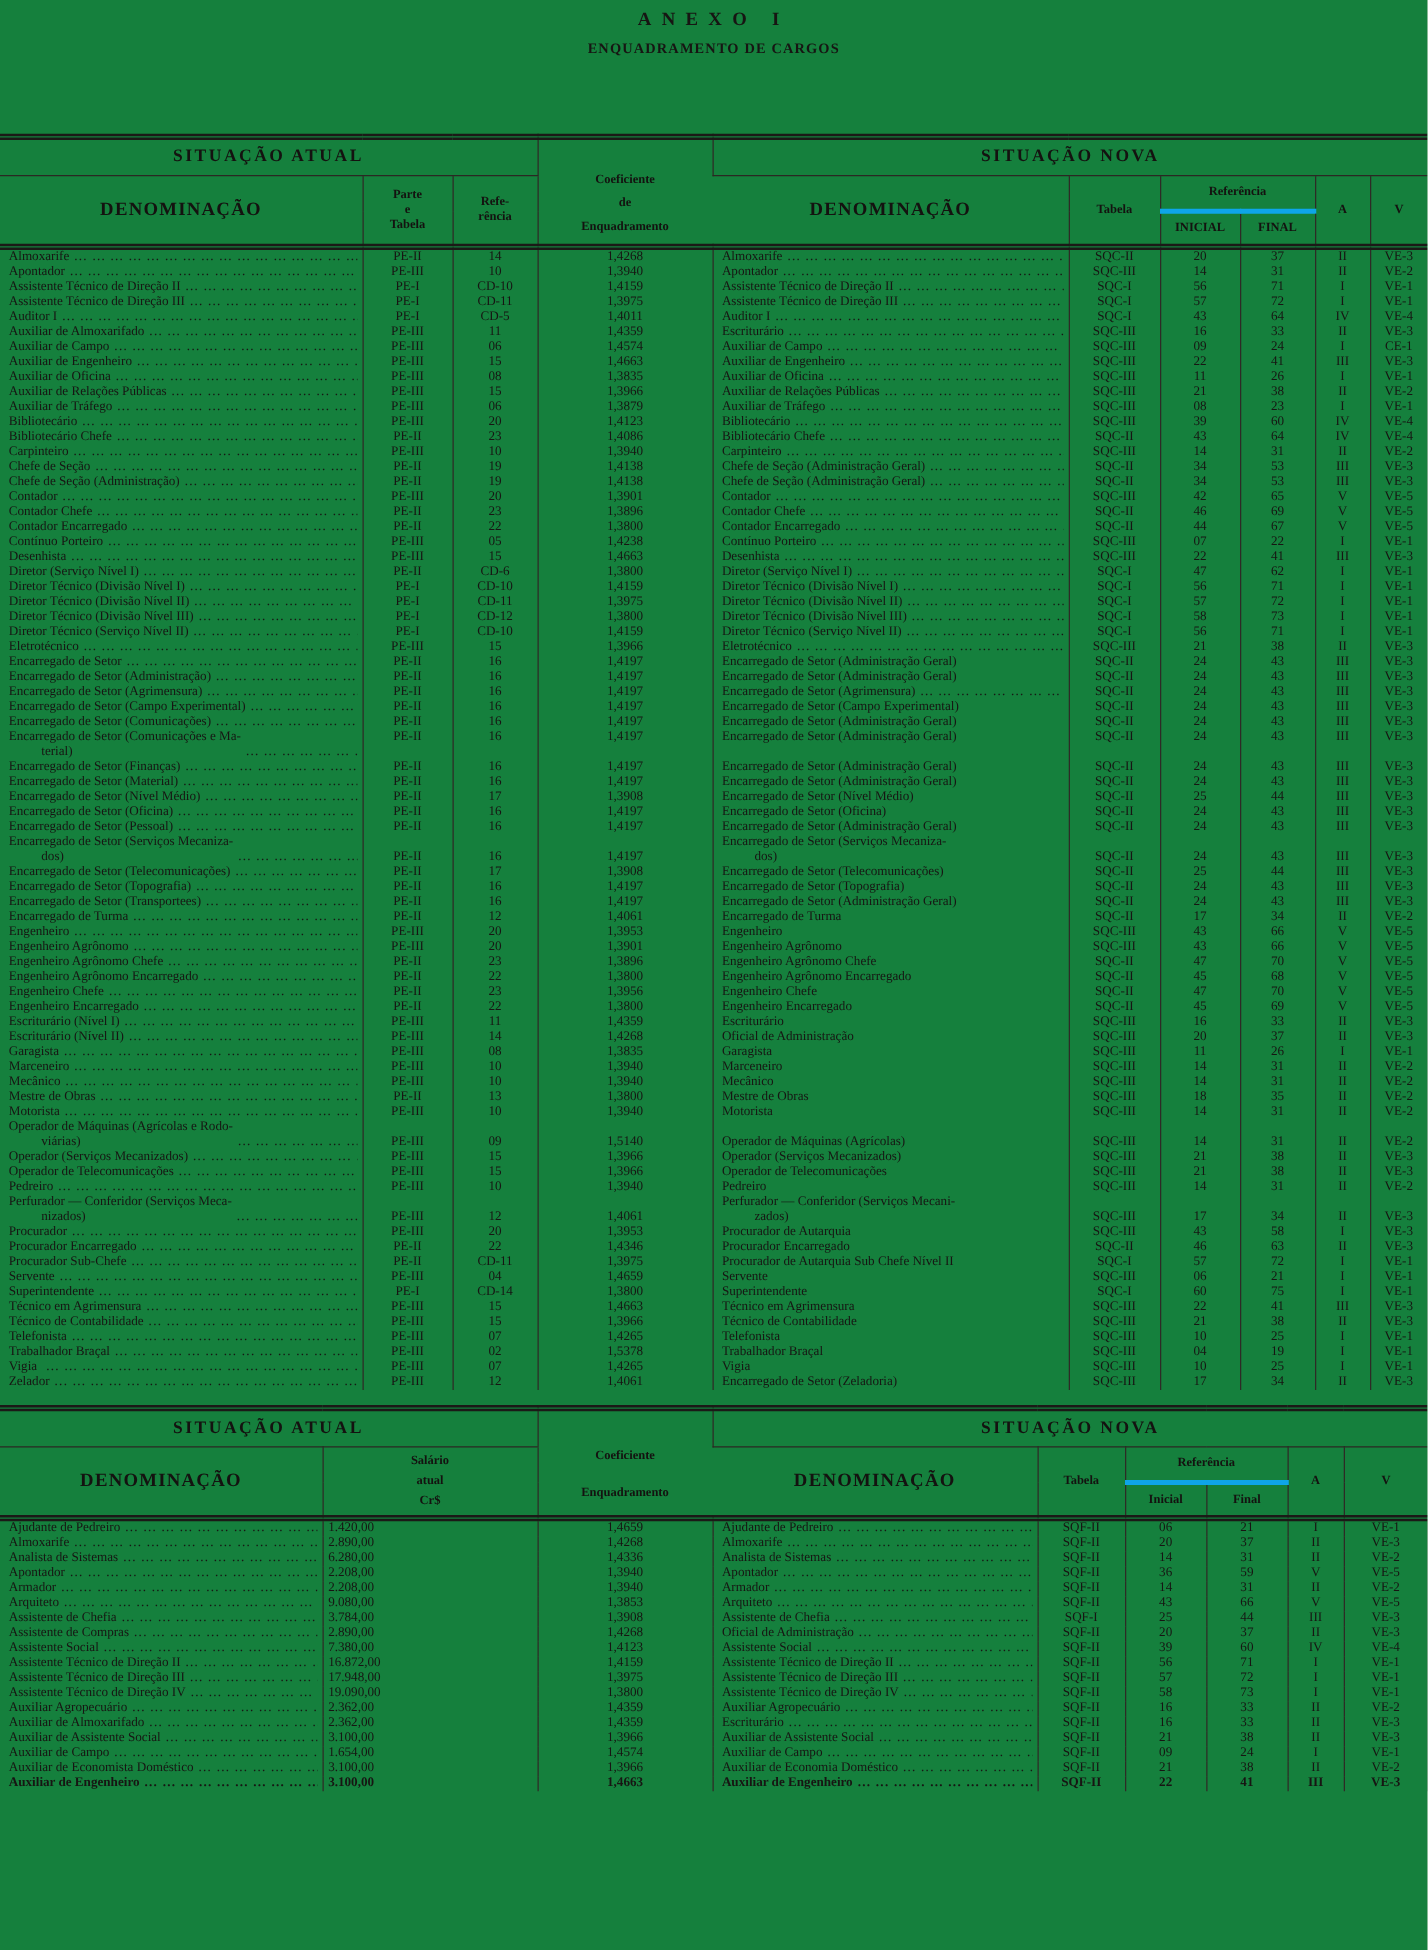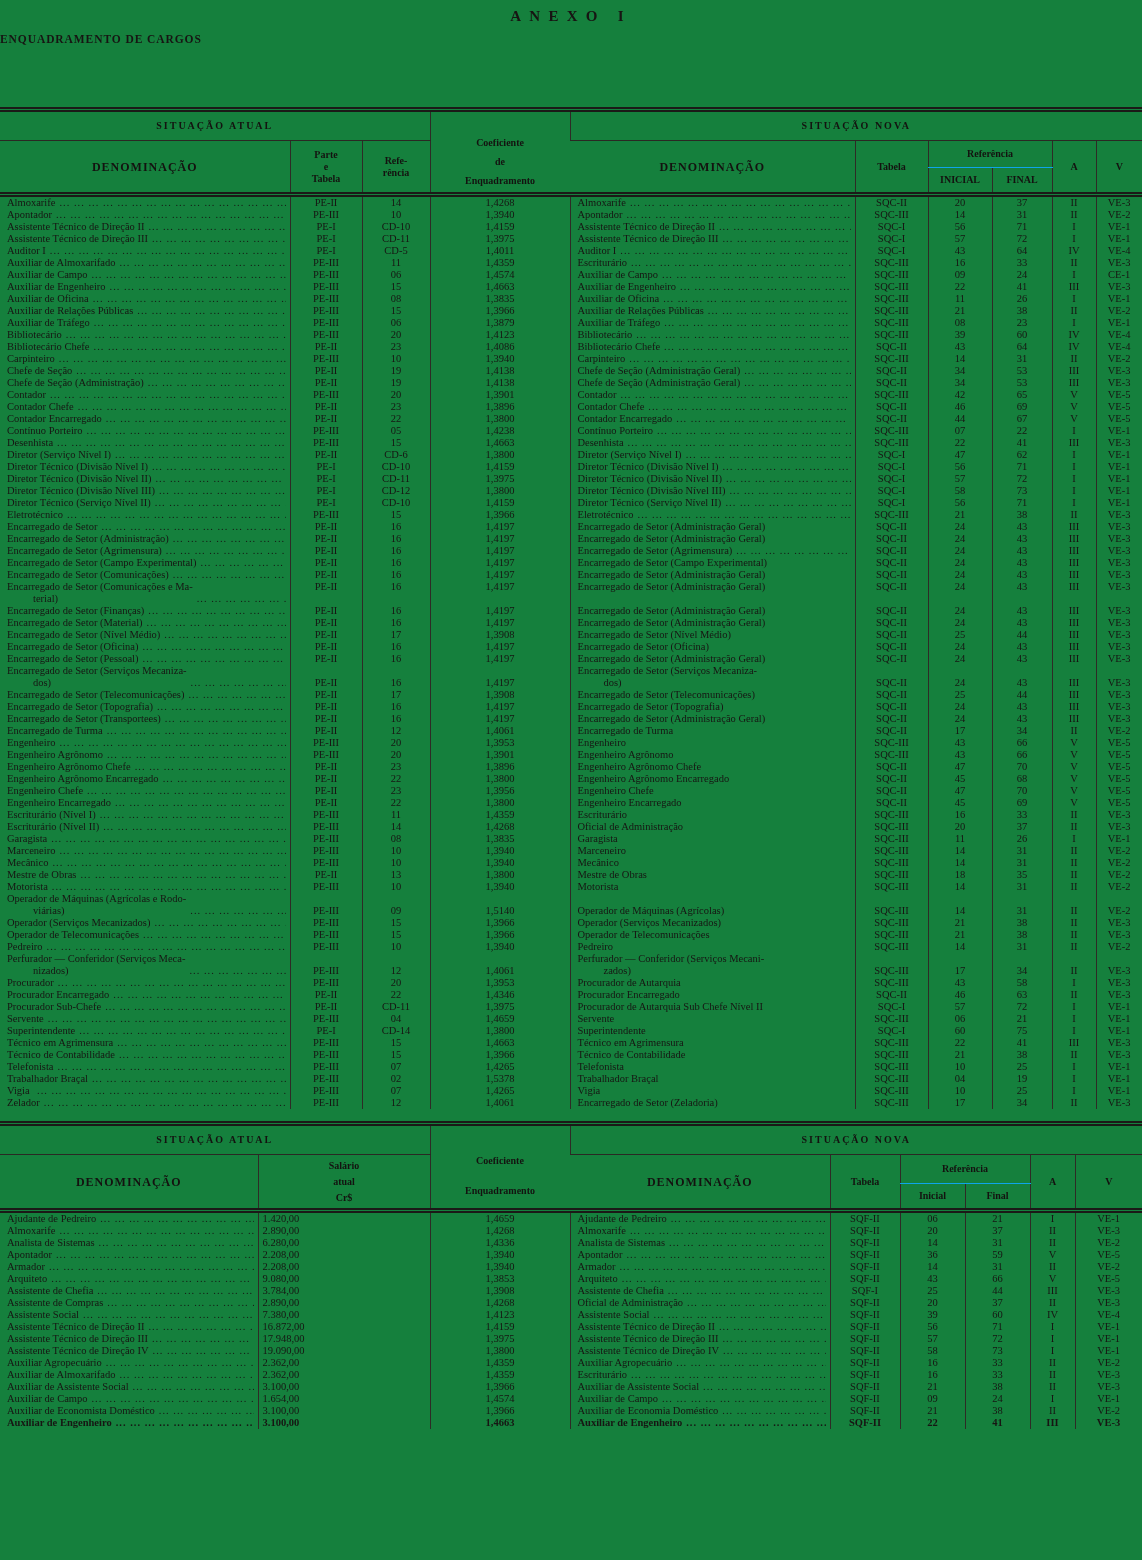--- a/index.html
+++ b/index.html
@@ -3,38 +3,38 @@
 <meta charset="utf-8">
 <style>
   html,body{margin:0;padding:0;background:#e8e6e0;}
   .page{
     position:relative;width:1142px;height:1560px;margin:0 auto;
     background:#15803d;color:#171513;overflow:hidden;
     font-family:"Liberation Serif","DejaVu Serif",serif;
   }
   .t-main{ text-align:center;font-weight:700;font-size:15px;letter-spacing:0.55em;padding-top:8px; }
   .t-main2{ text-align:center;font-weight:700;font-size:13px;letter-spacing:0.28em;margin-top:22px; }
-  .t-sub{ text-align:left;font-weight:700;font-size:11.5px;letter-spacing:0.08em;margin-top:8px; }
+  .t-sub{ text-align:center;font-weight:700;font-size:11.5px;letter-spacing:0.08em;margin-top:8px; }
   .t-sub3{ text-align:center;font-weight:700;font-size:11px;letter-spacing:0.04em;margin-top:7px; }
 
   table.tbl{
     width:1142px;border-collapse:collapse;table-layout:fixed;
     font-size:10.5px;line-height:12px;
   }
   table.tbl1{margin-top:62px;}
   table.tbl2{margin-top:12px;}
   .tbl{border-top:5px double #1b1917;}
   thead{border-bottom:5px double #1b1917;}
   th{font-weight:700;padding:2px 3px;vertical-align:middle;}
-  .situ{font-size:10px;letter-spacing:2px;border-bottom:1.5px solid #2a2823;height:24px;font-family:Liberation Serif, serif;}
+  .situ{font-size:14px;letter-spacing:2px;border-bottom:1.5px solid #2a2823;height:24px;font-family:Liberation Serif, serif;}
   .pre{white-space:pre-line;}
   .vline{border-left:1px solid #2e2b26;}
-  .refh{border-bottom:1px solid #0ea5e9;height:22px;}
+  .refh{border-bottom:4px solid #0ea5e9;height:22px;}
   .subh{height:20px;}
-  .den-h{font-size:12px;letter-spacing:1px;}
+  .den-h{font-size:15px;letter-spacing:1px;}
   .small-h{font-size:10px;font-weight:700;}
   .coef-h{font-size:10px;}
   .coef-h .pre{line-height:19px;display:block;margin-top:18px;}
   .coef-h2 .pre{line-height:30px;display:block;}
   .sal-h .pre{line-height:16px;display:block;}
 
   tbody td{height:12px;padding:0 4px;vertical-align:middle;}
   .tbl tbody td:nth-child(n+2){border-left:1px solid #2e2b26;}
   .tbl tbody td:last-child{border-right:1px solid #2e2b26;}
   td.den{padding-left:7px;overflow:hidden;}

